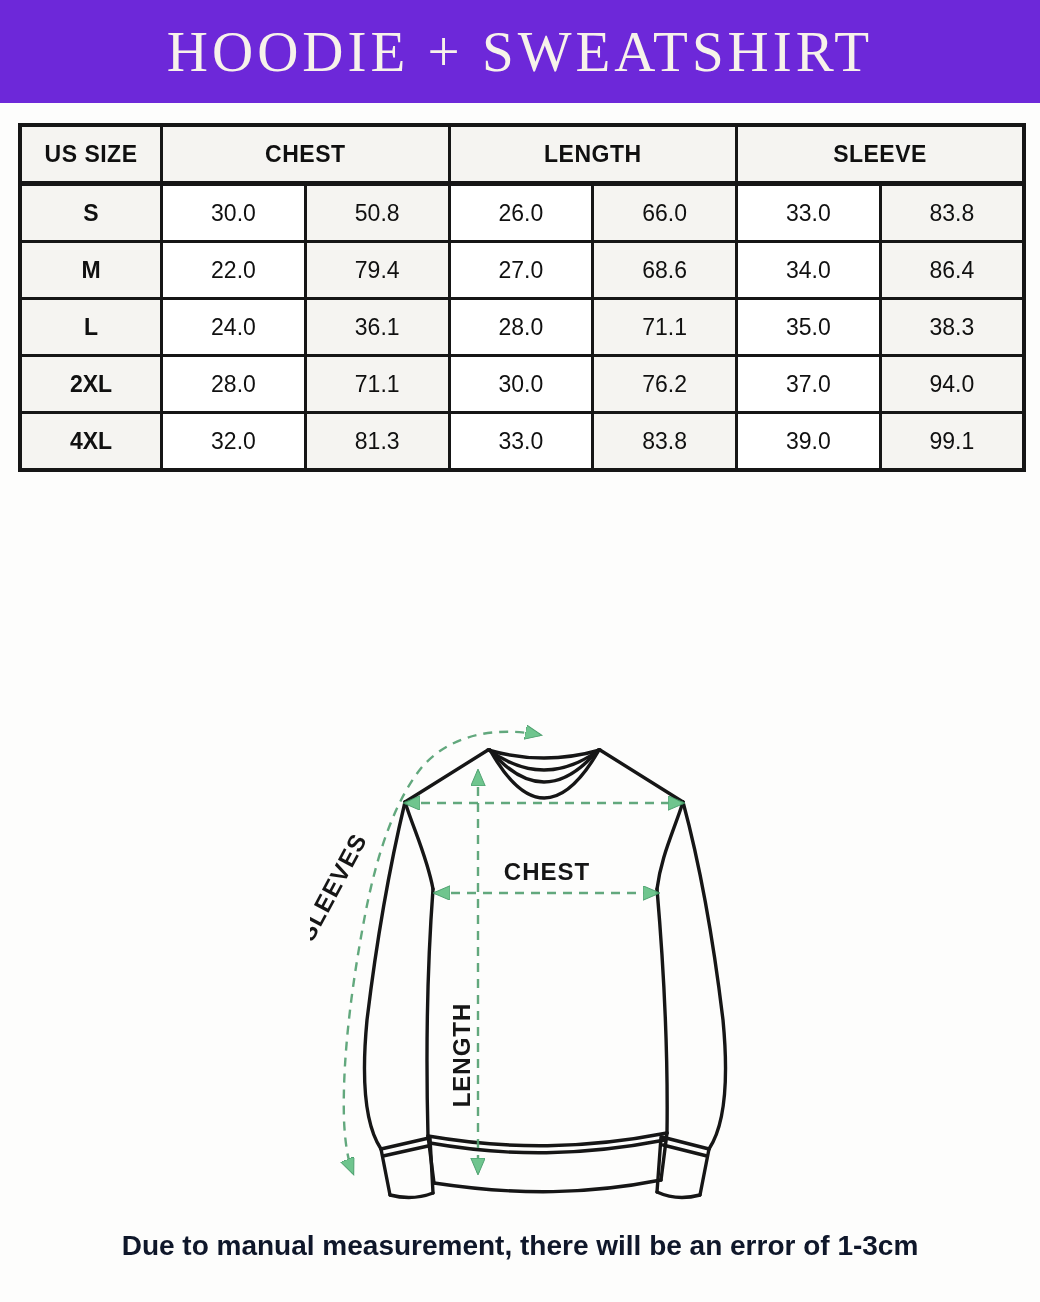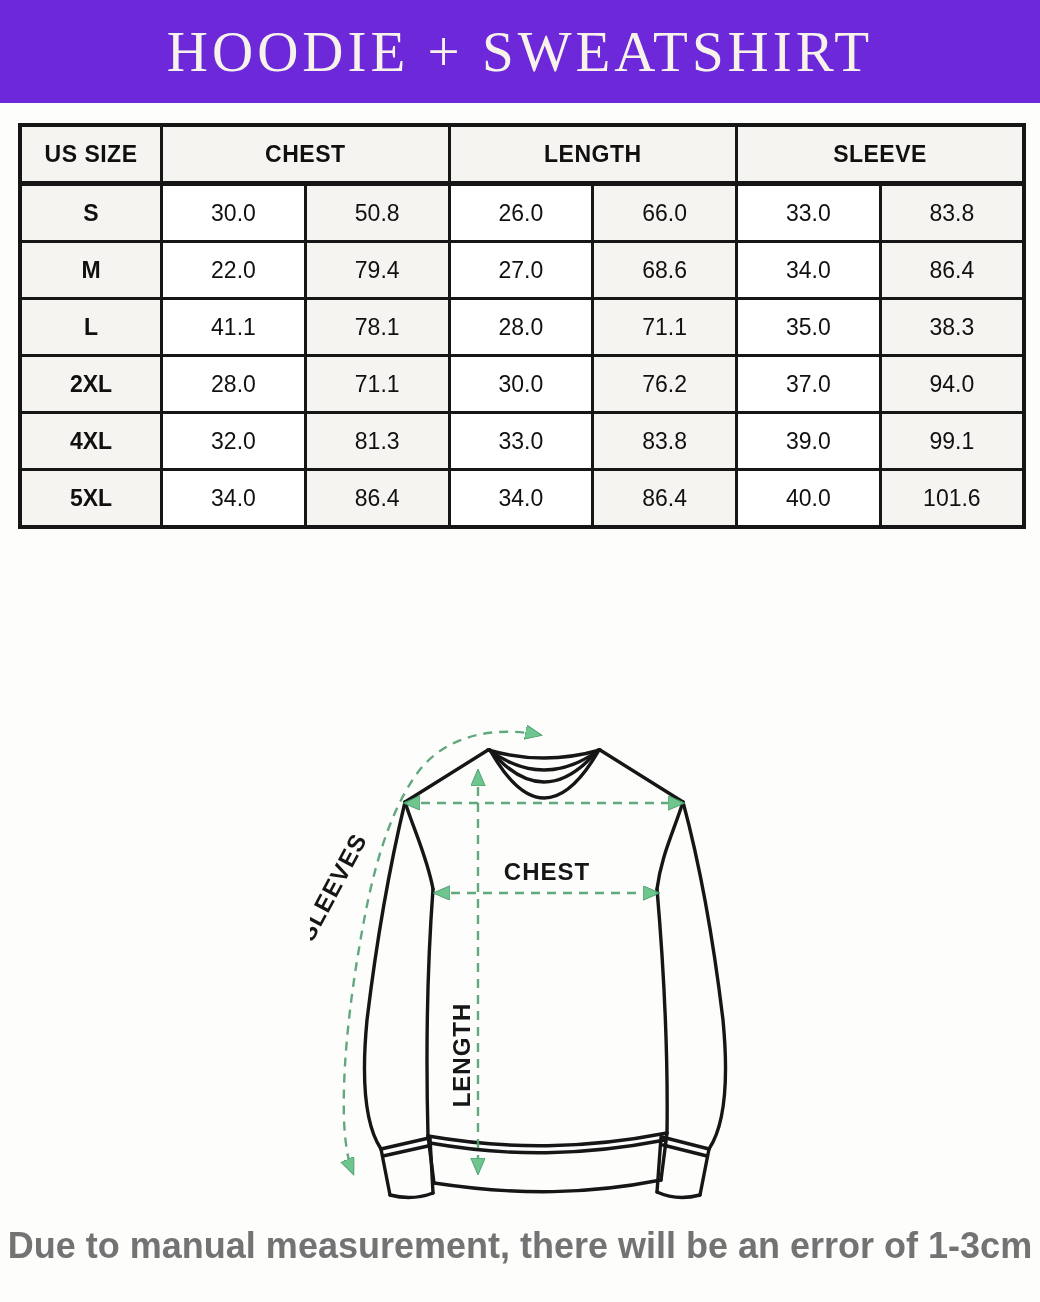--- a/index.html
+++ b/index.html
@@ -56,22 +56,22 @@
   .diagram { position:absolute; left:310px; top:705px; }
   .garment { stroke:#161616; stroke-width:3.4; fill:none; stroke-linecap:round; stroke-linejoin:round; }
   .measure { stroke:#55a173; stroke-width:2.4; fill:none; stroke-dasharray:9 7; opacity:.92; }
   .diag-label { fill:#161616; font-family:"Liberation Sans",sans-serif; font-weight:bold; font-size:24px; letter-spacing:1px; }
 
   
   .footnote {
     position:absolute; top:1222px; left:0;
     width:1040px; height:48px; line-height:48px;
     text-align:center;
-    font-size:36px; font-weight:bold;
-    color:#737373;
+    font-size:28px; font-weight:bold;
+    color:#0f172a;
   }
 </style>
 </head>
 <body>
 
 <div class="banner">
   <div class="banner-title">HOODIE + SWEATSHIRT</div>
 </div>
 
 <table class="size-chart">
@@ -106,22 +106,22 @@
         <th class="col-size">M</th>
         <td class="col-inch">22.0</td>
         <td class="col-cm">79.4</td>
         <td class="col-inch">27.0</td>
         <td class="col-cm">68.6</td>
         <td class="col-inch">34.0</td>
         <td class="col-cm">86.4</td>
       </tr>
       <tr>
         <th class="col-size">L</th>
-        <td class="col-inch">41.1</td>
-        <td class="col-cm">78.1</td>
+        <td class="col-inch">24.0</td>
+        <td class="col-cm">36.1</td>
         <td class="col-inch">28.0</td>
         <td class="col-cm">71.1</td>
         <td class="col-inch">35.0</td>
         <td class="col-cm">38.3</td>
       </tr>
       <tr>
         <th class="col-size">2XL</th>
         <td class="col-inch">28.0</td>
         <td class="col-cm">71.1</td>
         <td class="col-inch">30.0</td>
@@ -131,29 +131,20 @@
       </tr>
       <tr>
         <th class="col-size">4XL</th>
         <td class="col-inch">32.0</td>
         <td class="col-cm">81.3</td>
         <td class="col-inch">33.0</td>
         <td class="col-cm">83.8</td>
         <td class="col-inch">39.0</td>
         <td class="col-cm">99.1</td>
       </tr>
-      <tr>
-        <th class="col-size">5XL</th>
-        <td class="col-inch">34.0</td>
-        <td class="col-cm">86.4</td>
-        <td class="col-inch">34.0</td>
-        <td class="col-cm">86.4</td>
-        <td class="col-inch">40.0</td>
-        <td class="col-cm">101.6</td>
-      </tr>
     </tbody>
 </table>
 
 <svg class="diagram" width="480" height="510" viewBox="0 0 480 510" xmlns="http://www.w3.org/2000/svg">
   <defs>
     <marker id="arw" markerWidth="8" markerHeight="8" refX="6.2" refY="3" orient="auto-start-reverse" markerUnits="strokeWidth">
       <path d="M0,0 L7,3 L0,6 Z" fill="#63c185" stroke="#3f9863" stroke-width="0.4"></path>
     </marker>
   </defs>
 

